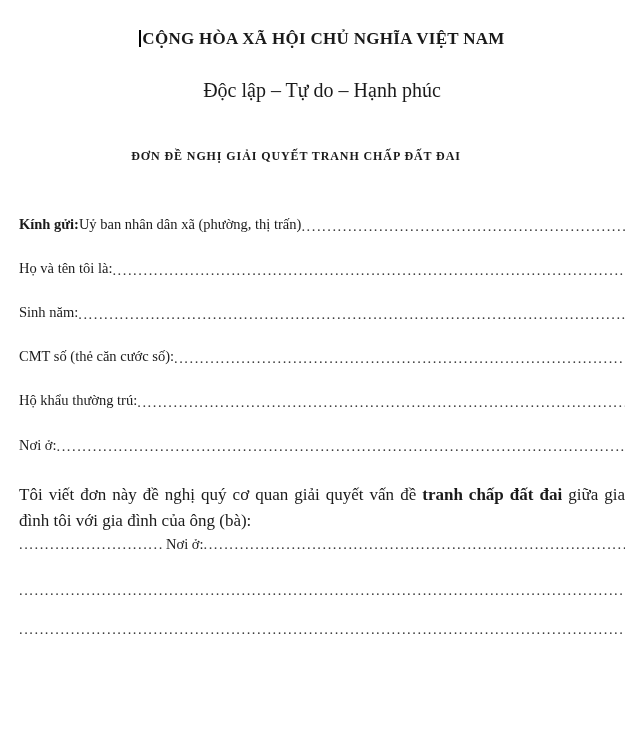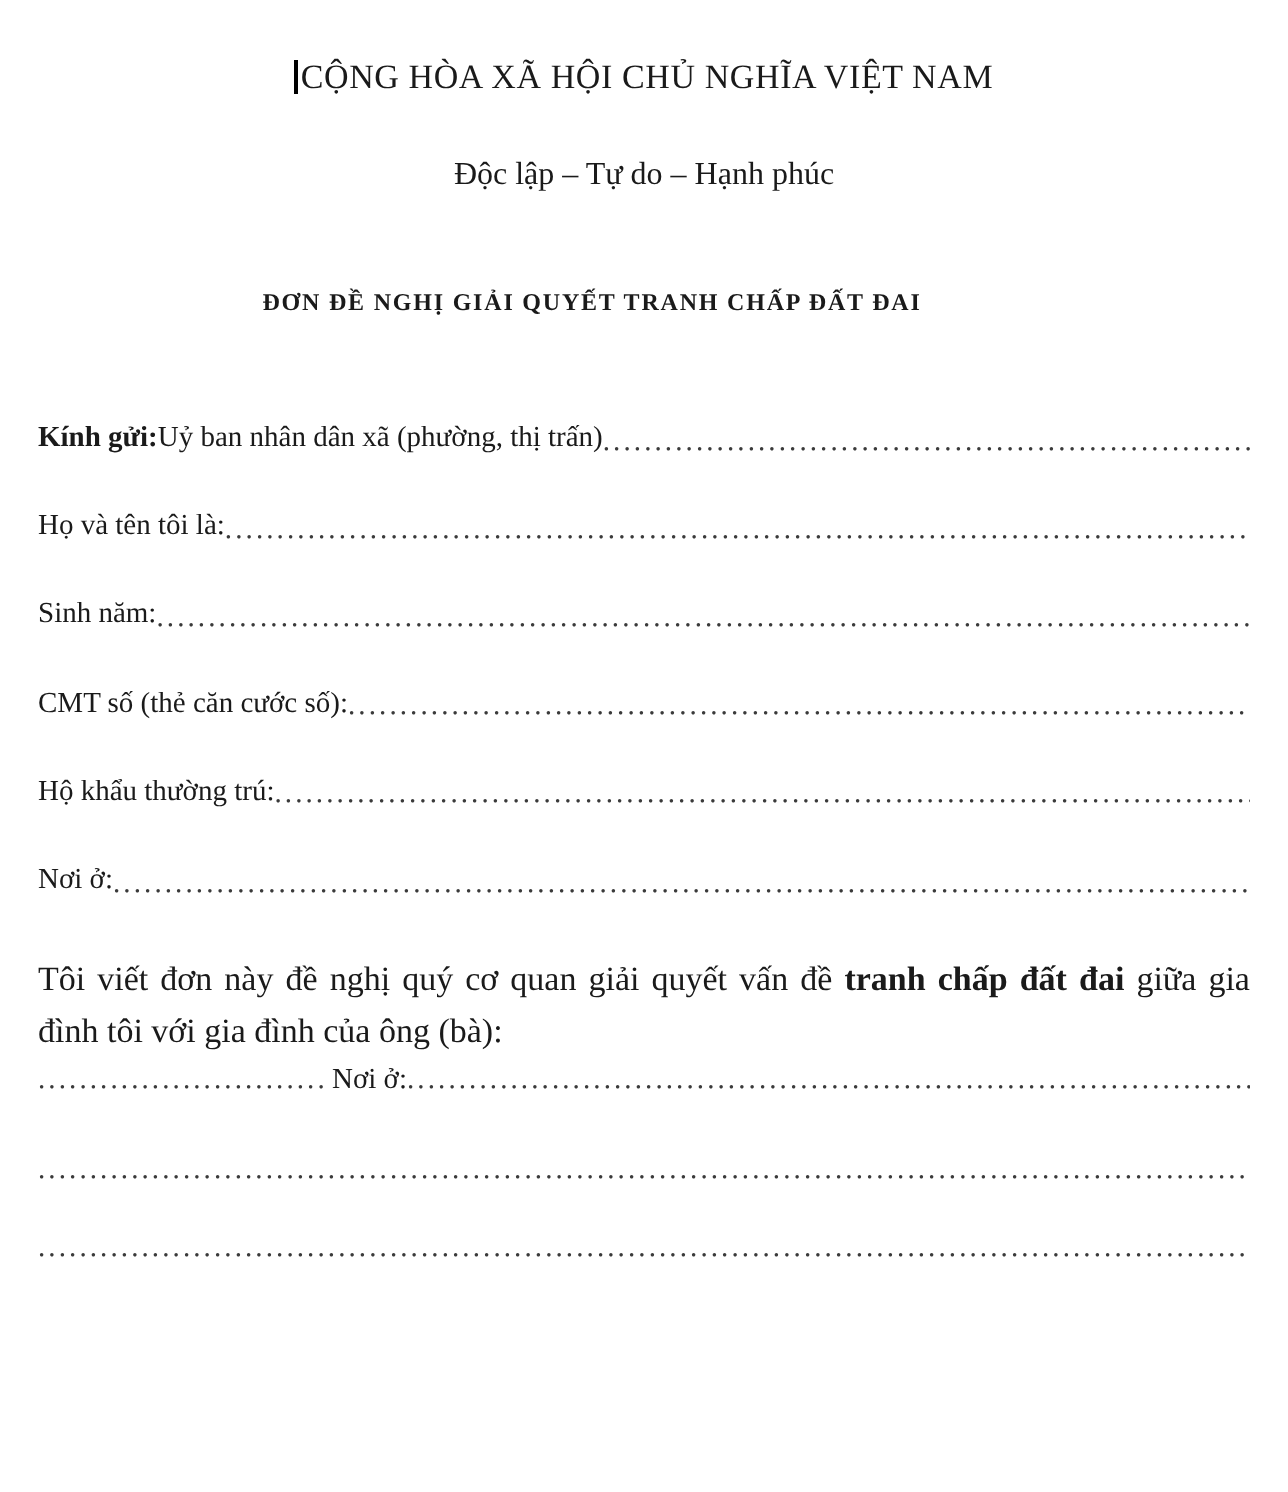--- a/index.html
+++ b/index.html
@@ -36,28 +36,28 @@
   .text-caret {
     display: inline-block;
     width: 2px;
     height: 17px;
     background: #000000;
     vertical-align: -3px;
     margin-right: 1px;
   }
   .line-country {
     font-size: 17px;
-    font-weight: normal;
+    font-weight: bold;
     letter-spacing: 0.3px;
     line-height: 1.15;
     margin-top: 29px;
   }
   .line-motto {
     text-align: center;
-    font-size: 16px;
+    font-size: 20px;
     margin-top: 29px;
     line-height: 1.2;
   }
   .line-date {
     text-align: right;
     font-size: 14.5px;
     margin-top: 26px;
     padding-right: 19px;
     line-height: 1.2;
     letter-spacing: 0.2px;

